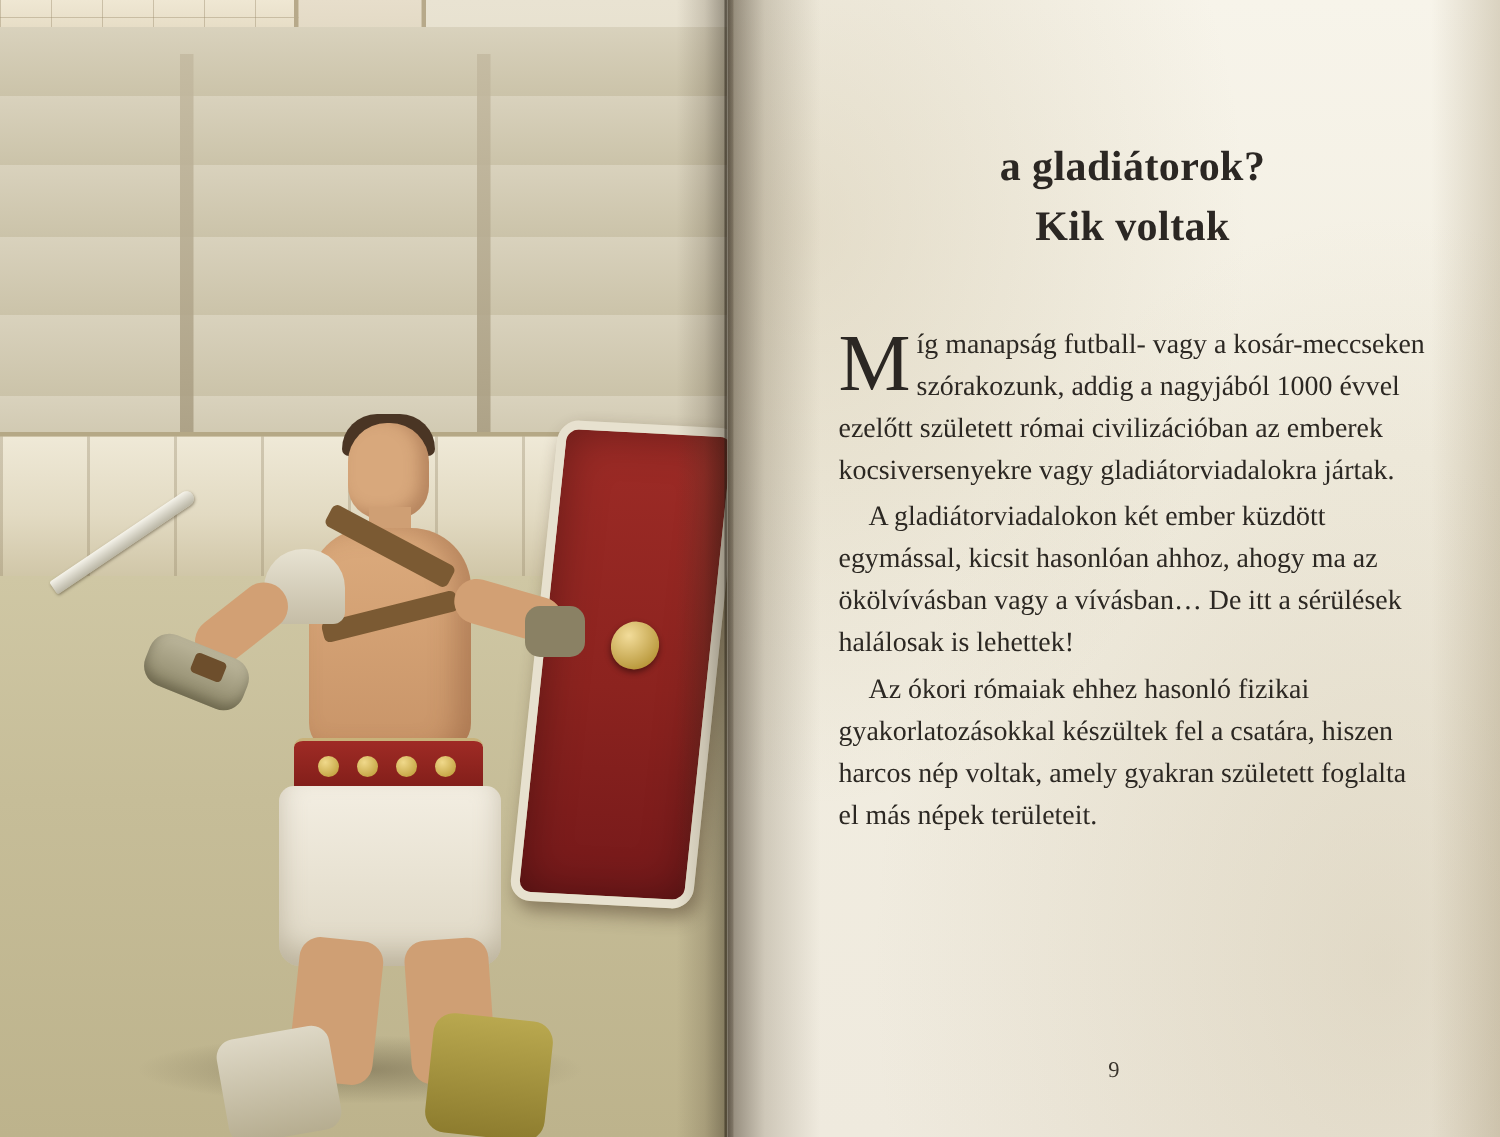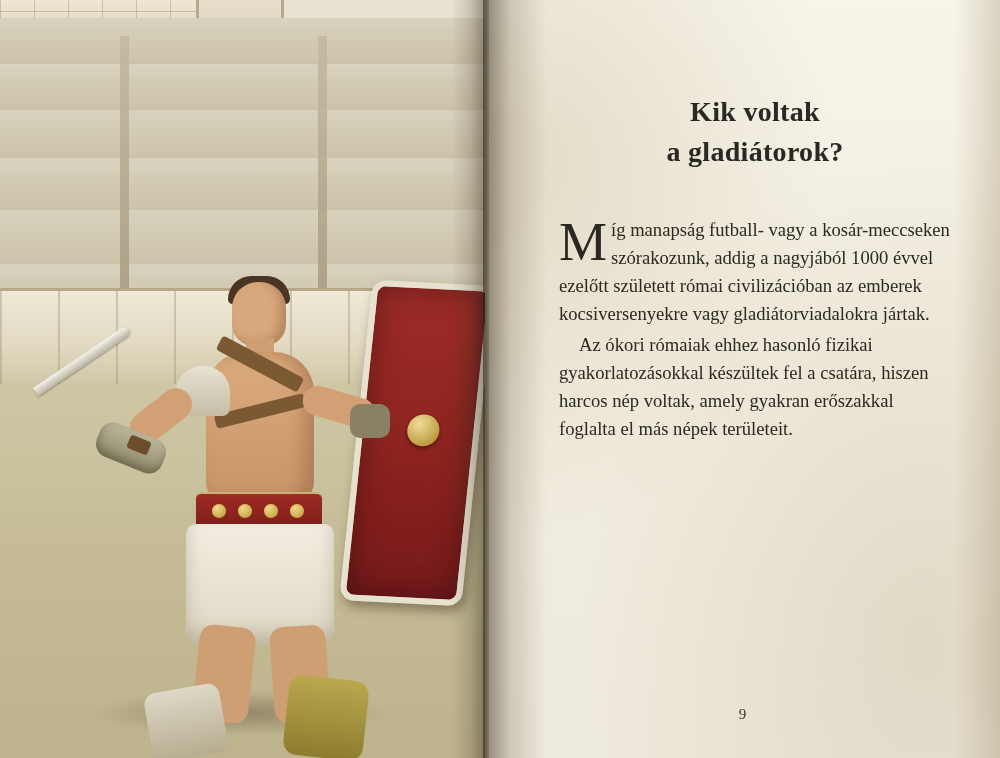--- a/index.html
+++ b/index.html
@@ -362,30 +362,31 @@
     <div class="page-fold-left"></div>
   </div>
 
   <div class="page-right">
     <div class="paper-tex"></div>
     <div class="gutter-shade"></div>
     <div class="edge-stain"></div>
 
     <div class="content">
       <h1 class="title">
+        <span>a gladiátorok?</span>
         <span>Kik voltak</span>
-        <span>a gladiátorok?</span>
       </h1>
 
       <div class="body-text">
         <p class="para dropcap-para">
           <span class="dropcap">M</span>
           <span>íg manapság futball- vagy a kosár-meccseken szórakozunk, addig a nagyjából 1000 évvel ezelőtt született római civilizációban az emberek kocsiversenyekre vagy gladiátorviadalokra jártak.</span>
         </p>
-        <p class="para indent">Az ókori rómaiak ehhez hasonló fizikai gyakorlatozásokkal készültek fel a csatára, hiszen harcos nép voltak, amely gyakran erőszakkal foglalta el más népek területeit.</p>
+        <p class="para indent">A gladiátorviadalokon két ember küzdött egymással, kicsit hasonlóan ahhoz, ahogy ma az ökölvívásban vagy a vívásban… De itt a sérülések halálosak is lehettek!</p>
+        <p class="para indent">Az ókori rómaiak ehhez hasonló fizikai gyakorlatozásokkal készültek fel a csatára, hiszen harcos nép voltak, amely gyakran született foglalta el más népek területeit.</p>
       </div>
     </div>
 
     <div class="page-number">9</div>
   </div>
 
   <div class="spine"></div>
 </div>
 
 </body></html>

